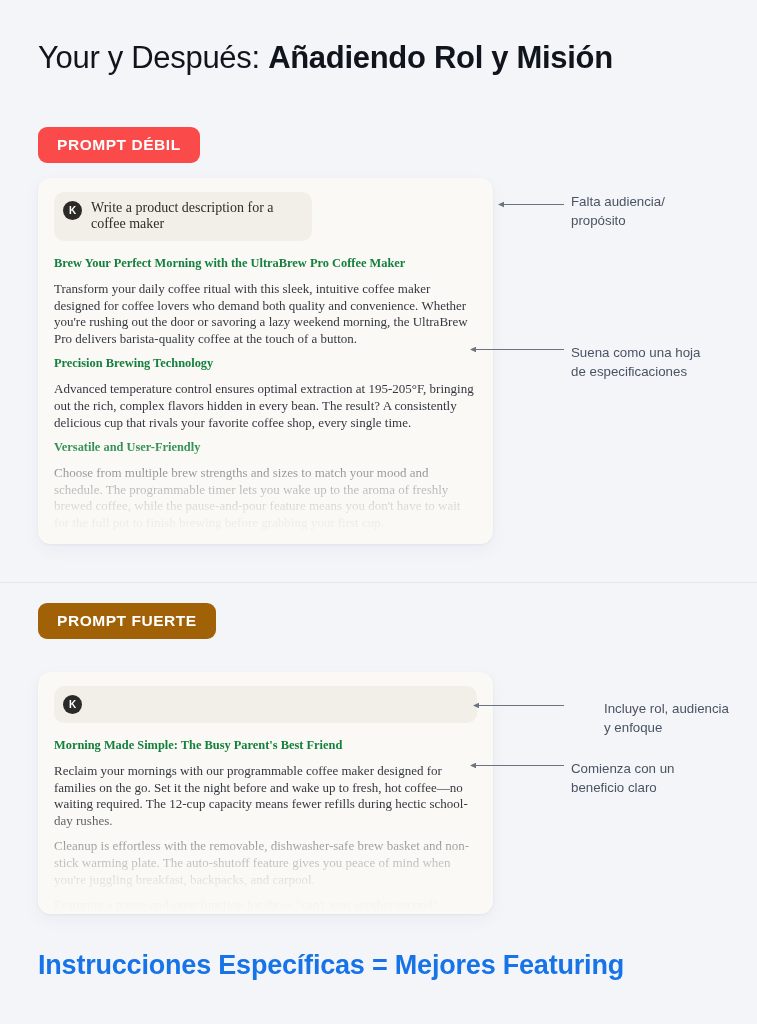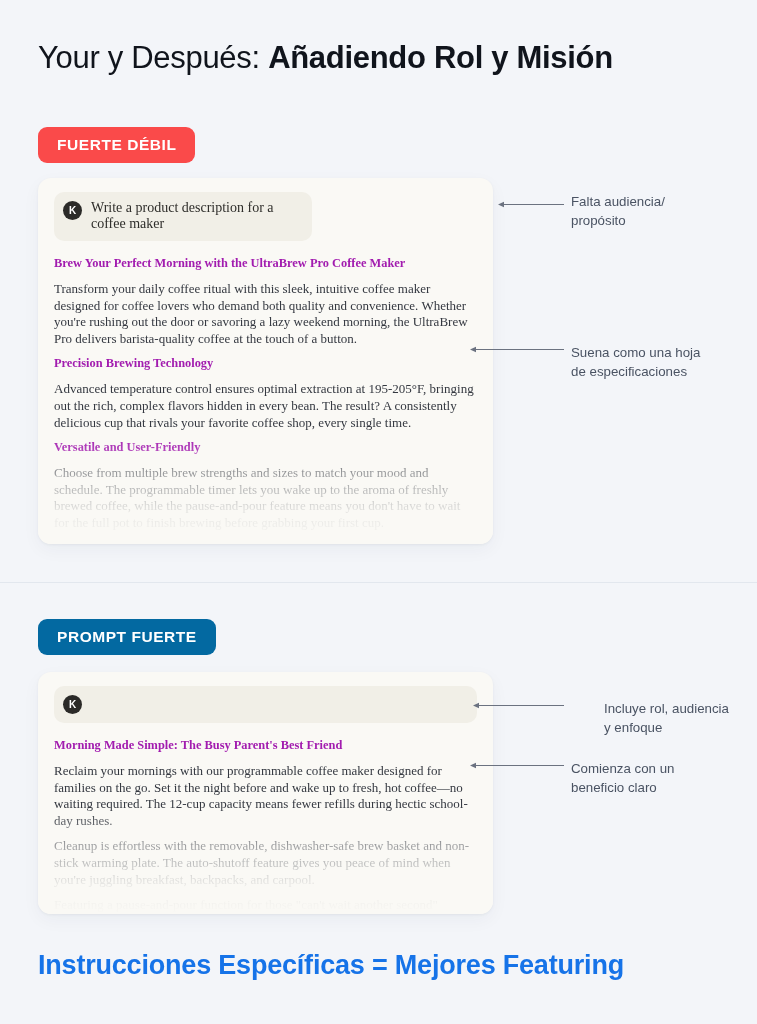--- a/index.html
+++ b/index.html
@@ -39,21 +39,21 @@
     justify-content: center;
     height: 36px;
     padding: 0 19px;
     border-radius: 9px;
     color: #ffffff;
     font-size: 15.5px;
     font-weight: 700;
     letter-spacing: 0.55px;
   }
   .badge-weak   { left: 38px; top: 127px; background: #fa4a4a; }
-  .badge-strong { left: 38px; top: 619px; background: #0369a1; }
+  .badge-strong { left: 38px; top: 603px; background: #a16207; }
 
   
   .card {
     position: absolute;
     left: 38px;
     width: 455px;
     background: #faf9f5;
     border-radius: 13px;
     overflow: hidden;
     box-shadow: 0 1px 3px rgba(30, 40, 60, 0.055),
@@ -110,21 +110,21 @@
   }
   .prompt-bubble-short { width: 258px; }
 
   
   .doc { font-family: "Liberation Serif", serif; color: #23262c; }
   .doc h4 {
     font-size: 12.4px;
     font-weight: 700;
     line-height: 17px;
     margin: 8px 0 0 0;
-    color: #a21caf;
+    color: #15803d;
   }
   .doc p {
     font-size: 13px;
     line-height: 16.6px;
     margin: 9px 0 0 0;
     color: #343840;
   }
   .doc .first-h4 { margin-top: 14px; }
 
   
@@ -163,21 +163,21 @@
     white-space: nowrap;
   }
 </style>
 </head>
 <body>
 
 <div class="page-title">
   <span class="light">Your y Después: </span><span class="bold">Añadiendo Rol y Misión</span>
 </div>
 
-<div class="badge badge-weak">FUERTE DÉBIL</div>
+<div class="badge badge-weak">PROMPT DÉBIL</div>
 
 <div class="card card-weak">
   <div class="card-inner">
 
     <div class="prompt-bubble prompt-bubble-short">
       <div class="avatar">K</div>
       <div class="prompt-text">Write a product description for a coffee maker</div>
     </div>
 
     <div class="doc">

